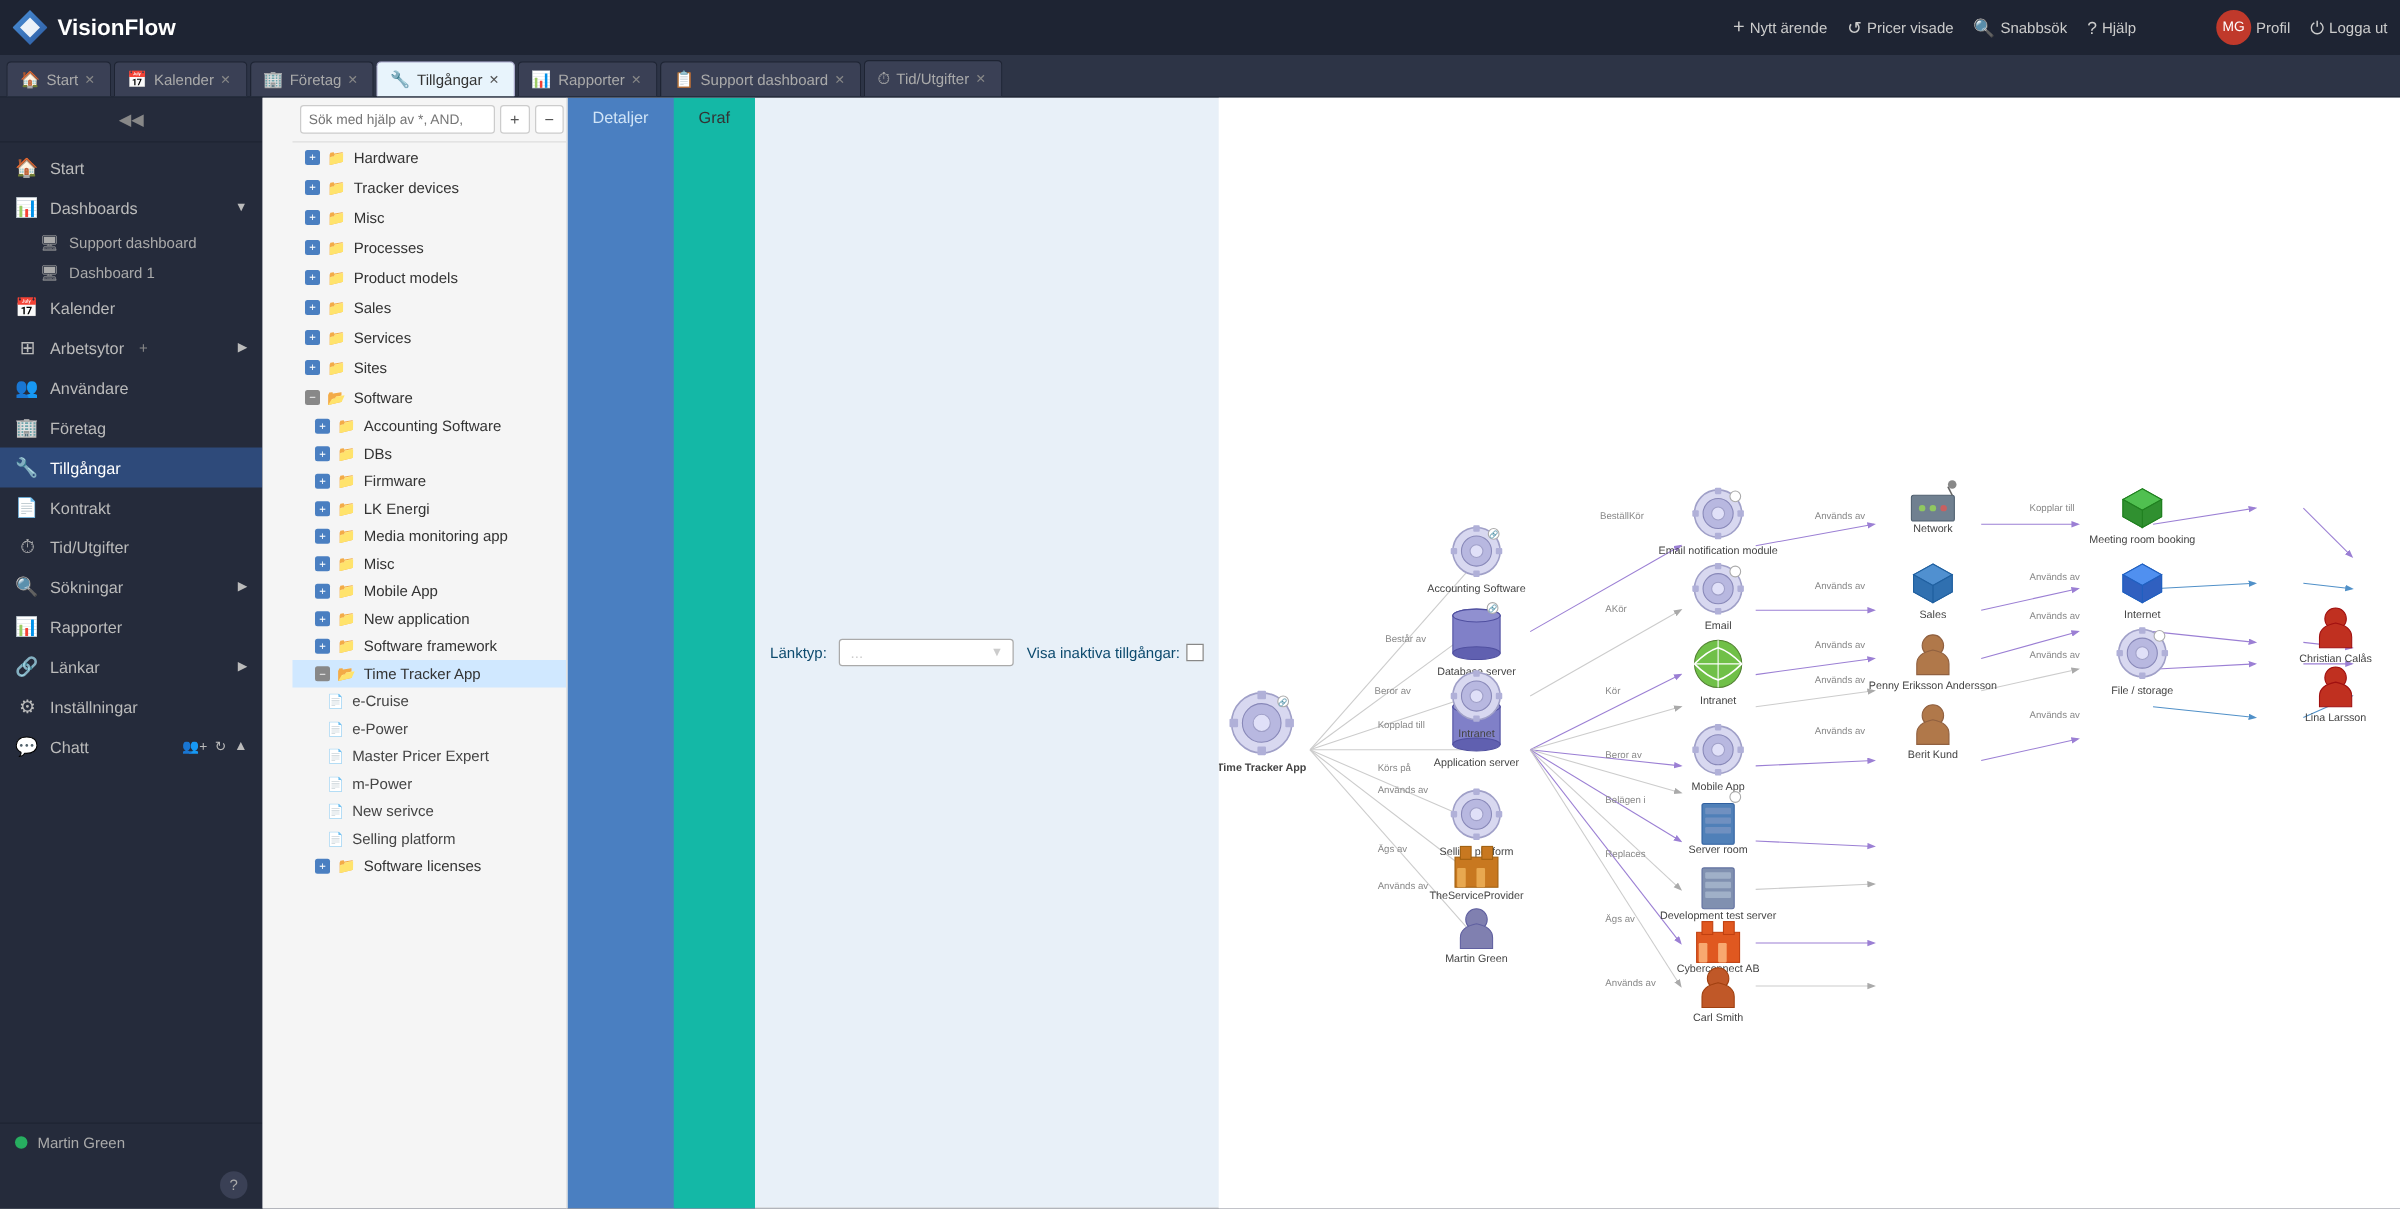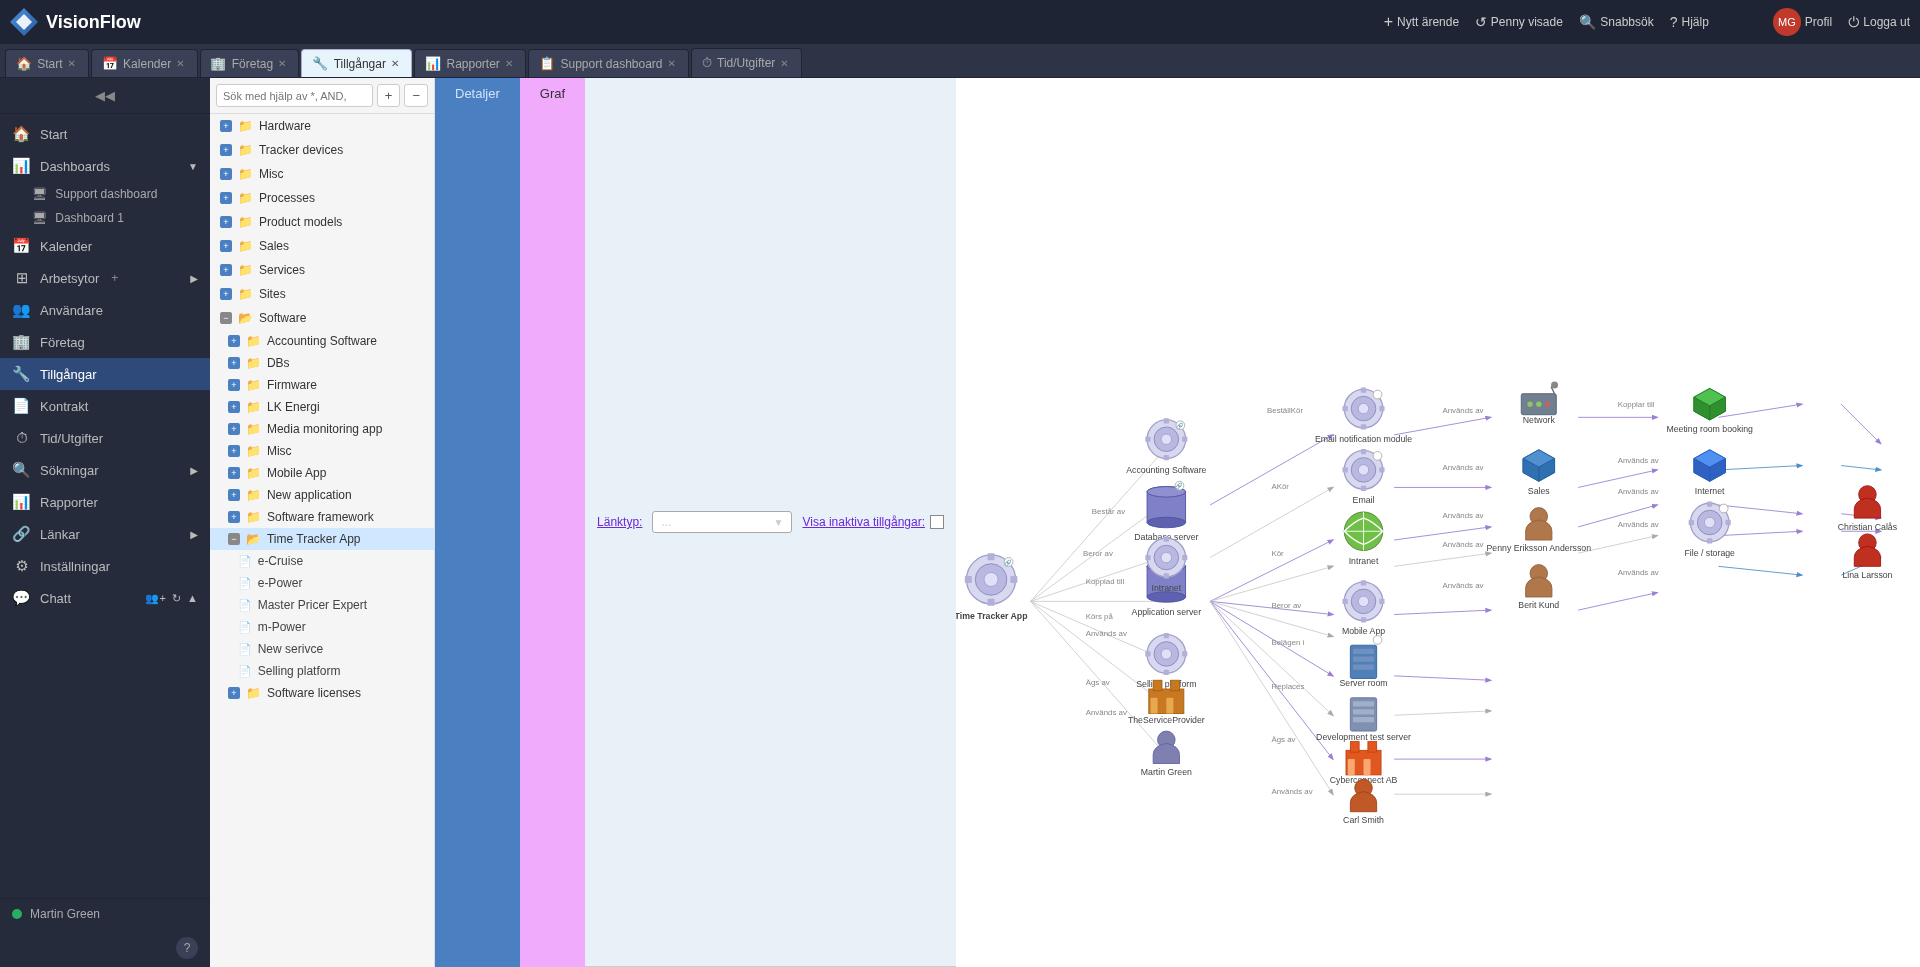--- a/index.html
+++ b/index.html
@@ -100,54 +100,54 @@
       display: flex; align-items: center; gap: 8px;
       border-top: 1px solid #1e2433;
       color: #aaa; font-size: 12px;
     }
     .user-dot { width: 10px; height: 10px; border-radius: 50%; background: #27ae60; }
 
     
     #content-area { flex: 1; display: flex; flex-direction: column; overflow: hidden; background: #f0f0f5; }
 
     
-    #asset-panel { width: 225px; background: #f5f5f5; border-right: 1px solid #ddd; overflow-y: auto; flex-shrink: 0; }
+    #asset-panel { width: 244px; background: #f5f5f5; border-right: 1px solid #ddd; overflow-y: auto; flex-shrink: 0; padding-left: 24px; }
     #asset-search { padding: 6px; border-bottom: 1px solid #ddd; display: flex; gap: 4px; }
     #asset-search input { flex: 1; padding: 4px 6px; border: 1px solid #ccc; border-radius: 3px; font-size: 12px; background: white; }
     .asset-btn { padding: 3px 7px; border: 1px solid #ccc; background: white; cursor: pointer; border-radius: 3px; font-size: 13px; color: #555; }
     .asset-folder { padding: 5px 8px 5px 10px; display: flex; align-items: center; gap: 6px; cursor: pointer; color: #333; font-size: 12px; }
     .asset-item { padding: 4px 8px 4px 28px; display: flex; align-items: center; gap: 6px; cursor: pointer; color: #444; font-size: 12px; }
     .asset-subfolder { padding: 4px 8px 4px 18px; display: flex; align-items: center; gap: 6px; cursor: pointer; color: #333; font-size: 12px; }
     .asset-subfolder.selected { background: #d0e8ff; }
     .expand-btn { width: 12px; height: 12px; background: #4a7fc1; color: white; border-radius: 2px; display: flex; align-items: center; justify-content: center; font-size: 9px; cursor: pointer; flex-shrink: 0; }
 
     
     #right-panel { flex: 1; display: flex; overflow: hidden; }
 
     
     #detail-tabs {
       display: flex; background: #4a7fc1; padding: 0;
       flex-shrink: 0;
     }
     .detail-tab {
       padding: 8px 20px; color: #d0e4f7; cursor: pointer; font-size: 13px;
     }
-    .detail-tab.active { background: #f0abfc; color: #333; }
+    .detail-tab.active { background: #14b8a6; color: #333; }
 
     
     #graph-toolbar {
       background: #e8f0f8;
       padding: 6px 12px;
       display: flex;
       align-items: center;
       gap: 10px;
       border-bottom: 1px solid #ccc;
       flex-shrink: 0;
     }
-    .toolbar-label { color: #6d28d9; font-size: 12px; text-decoration: underline; }
+    .toolbar-label { color: #0c4a6e; font-size: 12px; }
     .toolbar-select {
       padding: 3px 8px; border: 1px solid #aaa; border-radius: 3px;
       background: white; font-size: 12px; width: 140px;
       display: flex; align-items: center; justify-content: space-between; cursor: pointer;
     }
     .toolbar-checkbox-wrap { display: flex; align-items: center; gap: 5px; justify-content: space-between; }
     .toolbar-checkbox { width: 14px; height: 14px; border: 1px solid #888; background: white; cursor: pointer; }
 
     
     #graph-canvas {
@@ -172,21 +172,21 @@
     </div>
     <span style="color:white;font-size:18px;font-weight:bold;">VisionFlow</span>
   </div>
   <div id="header-actions">
     <div class="header-action">
       <span style="font-size:16px;">+</span>
       <span>Nytt ärende</span>
     </div>
     <div class="header-action">
       <span style="font-size:14px;">↺</span>
-      <span>Penny visade</span>
+      <span>Pricer visade</span>
     </div>
     <div class="header-action">
       <span style="font-size:14px;">🔍</span>
       <span>Snabbsök</span>
     </div>
     <div class="header-action">
       <span style="font-size:14px;">?</span>
       <span>Hjälp</span>
     </div>
     <div class="header-action">

